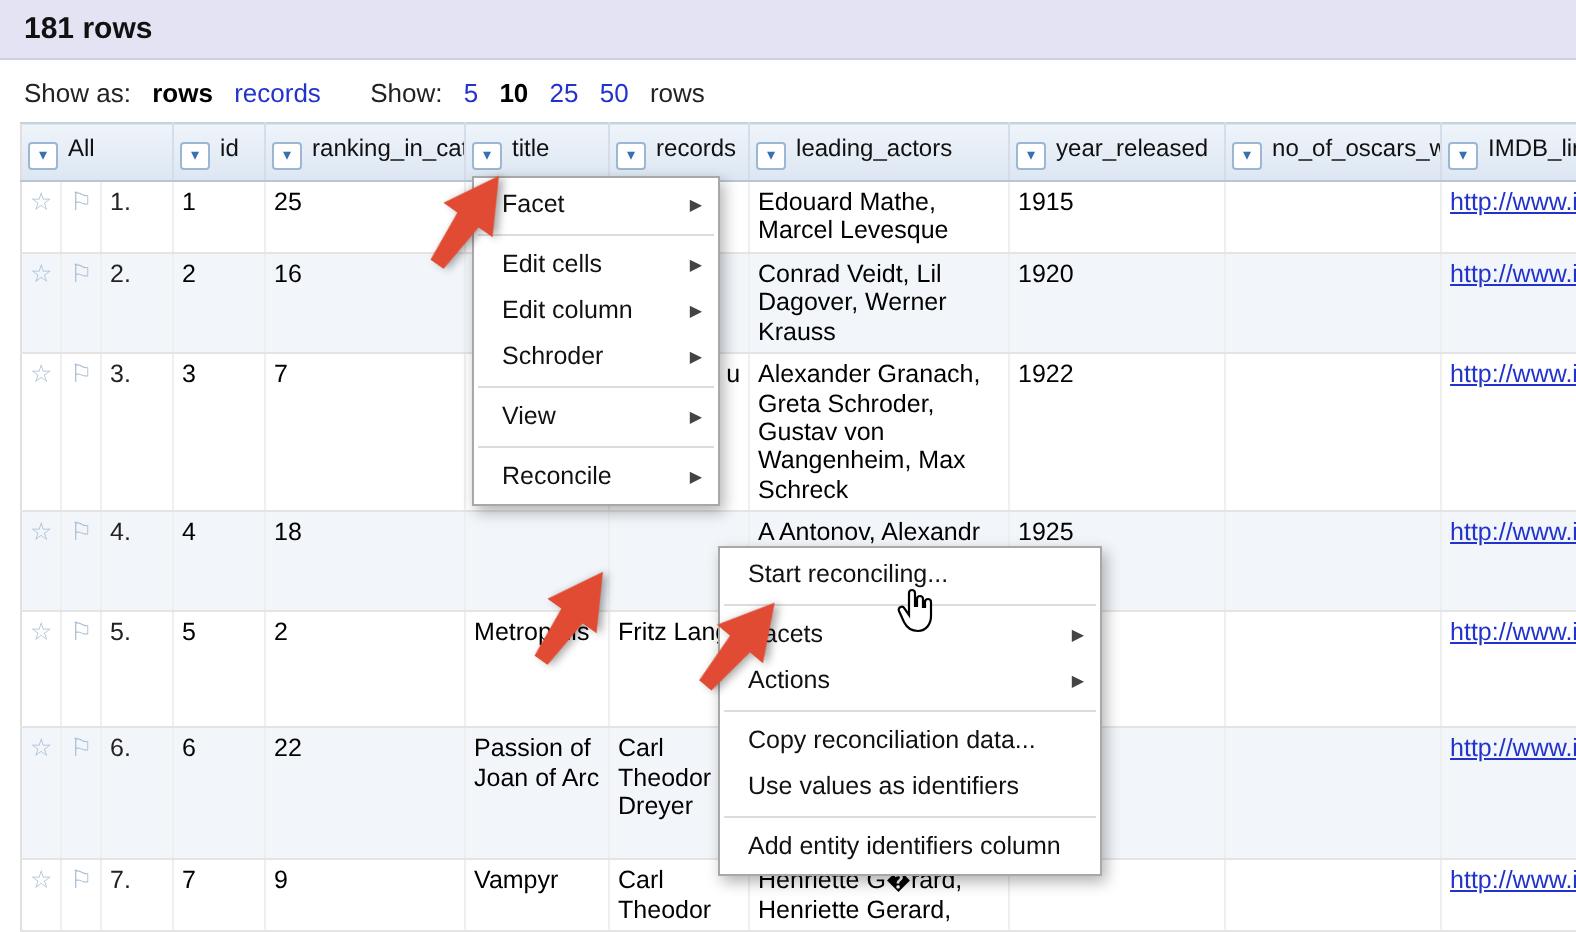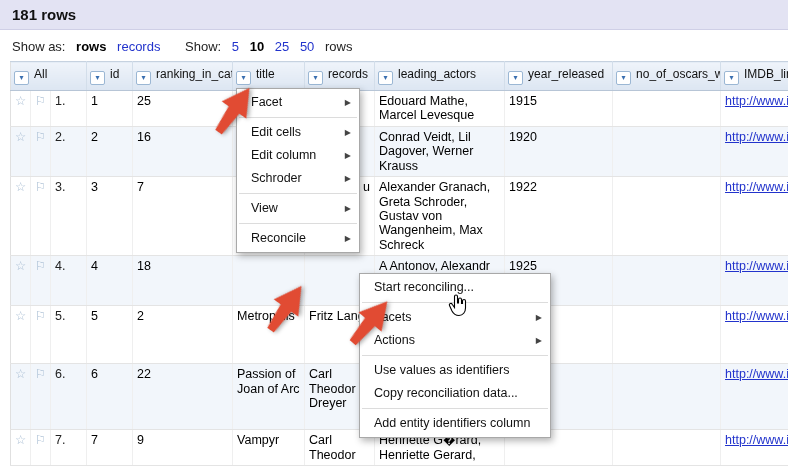--- a/index.html
+++ b/index.html
@@ -262,24 +262,24 @@
     <div class="mi">
         <span>Facets</span>
         <span class="sub">▶</span>
       </div>
     <div class="mi">
         <span>Actions</span>
         <span class="sub">▶</span>
       </div>
     <div class="sep"></div>
     <div class="mi">
+        <span>Copy reconciliation data...</span>
+      </div>
+    <div class="mi">
         <span>Use values as identifiers</span>
-      </div>
-    <div class="mi">
-        <span>Copy reconciliation data...</span>
       </div>
     <div class="sep"></div>
     <div class="mi">
         <span>Add entity identifiers column</span>
       </div>
   </div>
 
   <div class="arrow" id="arrow-title">
     <svg width="56" height="32" viewBox="0 0 56 32">
         <polygon points="1,12 28,9.5 28,1 55,16 28,31 28,22.5 1,20" fill="#E14B33"></polygon>

